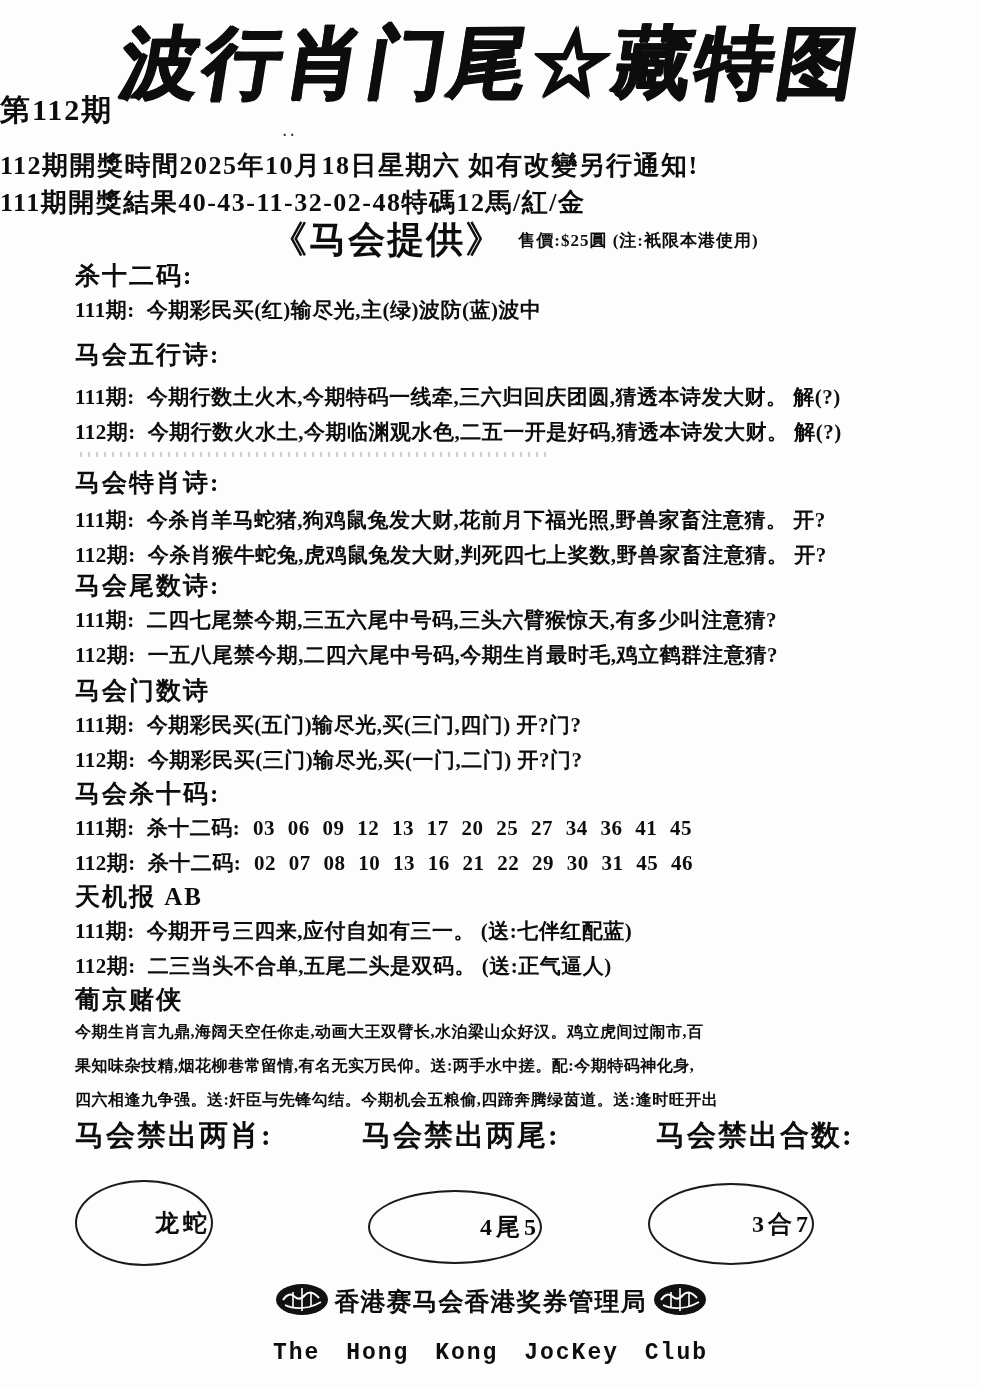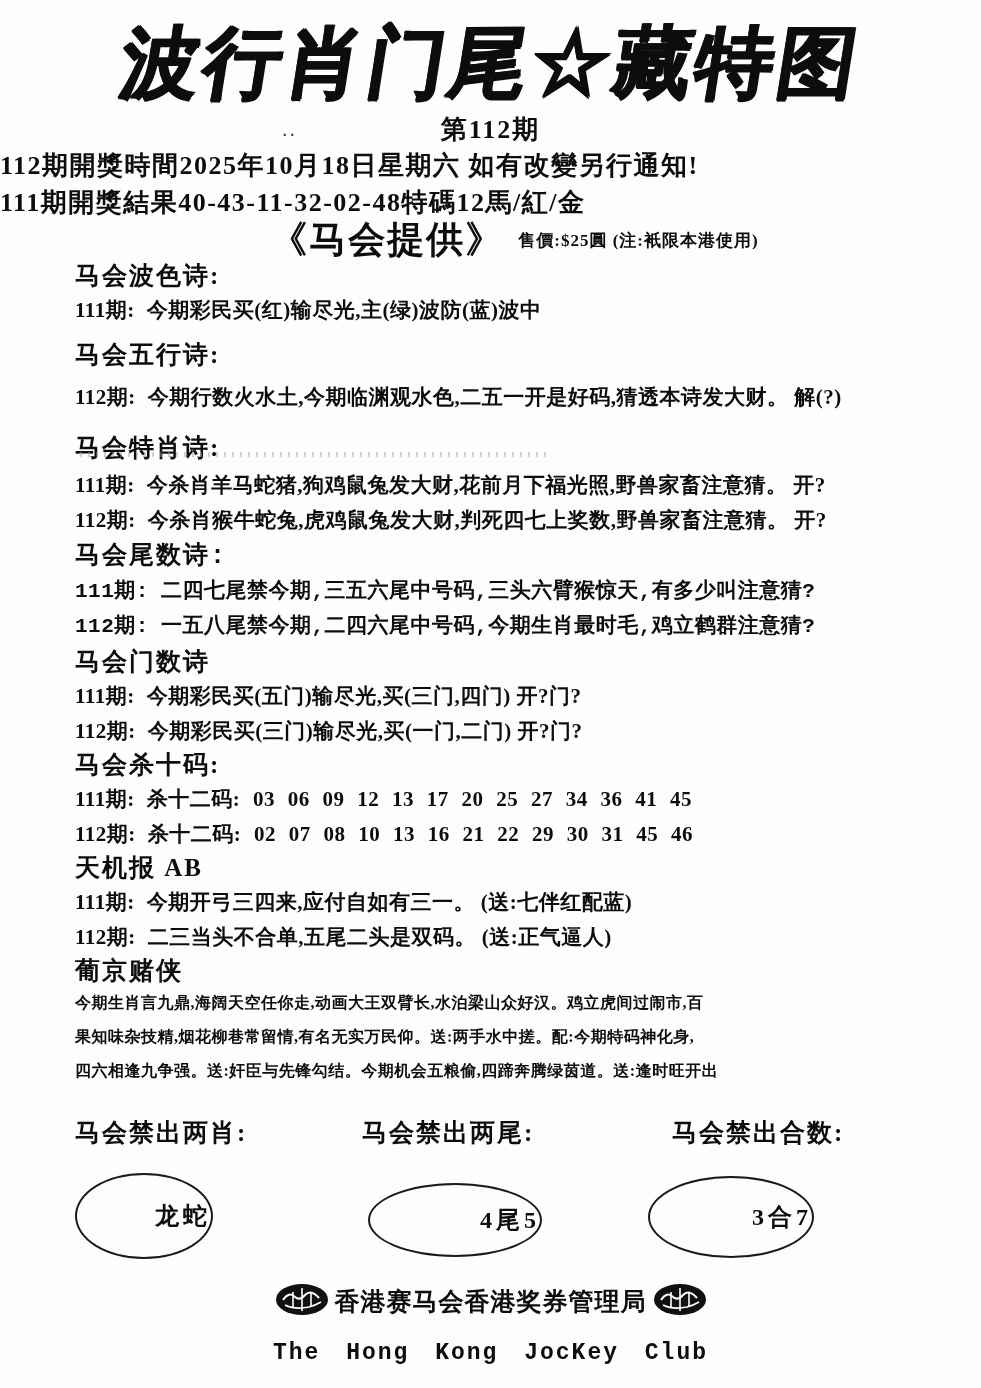--- a/index.html
+++ b/index.html
@@ -9,58 +9,58 @@
     font-weight:700;overflow:hidden;margin:0 auto;
   }
   
   .title{
     position:absolute;top:20px;left:0;width:100%;text-align:center;
     font-size:78px;line-height:1.1;font-weight:900;white-space:nowrap;
     letter-spacing:4px;transform:skewX(-9deg);
     text-shadow:2px 0 0 currentColor,0 1px 0 currentColor,1px 2px 0 currentColor;
   }
   .dots{position:absolute;top:124px;left:283px;font-size:14px;letter-spacing:4px;color:#333;}
-  .issue{position:absolute;top:112px;left:0;width:100%;text-align:center;font-size:26px;letter-spacing:2px;}
+  .issue{position:absolute;top:90px;left:0;width:100%;text-align:left;font-size:30px;letter-spacing:2px;}
   .info{position:absolute;left:0;width:100%;text-align:left;font-size:26px;letter-spacing:1.5px;white-space:nowrap;}
   .info1{top:148px;}
   .info2{top:185px;}
   .provider-row{position:absolute;top:215px;left:0;width:100%;text-align:center;white-space:nowrap;padding-left:24px;}
   .provider-title{font-size:37px;font-weight:900;letter-spacing:2px;vertical-align:middle;}
   .provider-note{font-size:17px;font-weight:700;margin-left:10px;vertical-align:middle;letter-spacing:1px;}
   
   .content{position:absolute;top:262px;left:75px;right:20px;}
   .sec-heading{font-size:25px;line-height:27px;letter-spacing:2px;}
   .sec-line{font-size:21px;line-height:27px;margin-top:8px;letter-spacing:0.5px;white-space:nowrap;}
   .line-label{margin-right:12px;}
   .s0{margin-top:0;}   .s0 .sec-heading{margin-bottom:5px;}
   .s1{margin-top:17px;}.s1 .sec-heading{margin-bottom:16px;}
   .s2{margin-top:23px;}.s2 .sec-heading{margin-bottom:11px;}
-  .s3{margin-top:9px;font-family:Liberation Mono, monospace;} .s3 .sec-heading{margin-bottom:0;}
+  .s3{margin-top:3px;} .s3 .sec-heading{margin-bottom:0;}
   .s4{margin-top:8px;} .s4 .sec-heading{margin-bottom:0;}
   .s5{margin-top:6px;} .s5 .sec-heading{margin-bottom:0;}
   .s5 .sec-line{word-spacing:7px;}
   .s6{margin-top:6px;} .s6 .sec-heading{margin-bottom:0;}
   .s7{margin-top:6px;} .s7 .sec-heading{margin-bottom:2px;}
   .s7 .para-line{font-size:16px;line-height:34px;letter-spacing:0.5px;white-space:nowrap;margin-top:0;}
   .artifact{
     position:absolute;top:452px;left:80px;width:470px;height:5px;opacity:.45;
     background:repeating-linear-gradient(90deg,#999 0 2px,transparent 2px 8px);
   }
   
   .forbidden{position:absolute;top:1116px;left:0;width:100%;height:165px;}
   .fb{position:absolute;top:0;}
-  .fb-label{font-size:25px;letter-spacing:2px;white-space:nowrap;}
+  .fb-label{font-size:29px;letter-spacing:2px;white-space:nowrap;}
   .fb-ellipse{
     border:2.5px solid #1a1a1a;border-radius:50%;
     display:flex;align-items:center;justify-content:flex-end;
     font-size:24px;letter-spacing:4px;box-sizing:border-box;
   }
   .g1{left:75px;}  .g1 .fb-ellipse{width:138px;height:86px;margin-top:24px;}
   .g2{left:362px;} .g2 .fb-ellipse{width:174px;height:74px;margin-top:34px;margin-left:6px;}
-  .g3{left:648px;} .g3 .fb-label{margin-left:24px;} .g3 .fb-ellipse{width:166px;height:82px;margin-top:27px;}
+  .g3{left:648px;} .g3 .fb-label{margin-left:8px;} .g3 .fb-ellipse{width:166px;height:82px;margin-top:27px;}
   
   .footer-org-row{position:absolute;top:1283px;left:0;width:100%;text-align:center;white-space:nowrap;}
   .org-text{font-size:25px;letter-spacing:1px;vertical-align:middle;margin:0 2px;}
   .emblem{display:inline-block;vertical-align:middle;}
   .footer-en{
     position:absolute;top:1340px;left:0;width:100%;text-align:center;
     font-family:Liberation Mono, monospace;
     font-size:23px;font-weight:700;letter-spacing:2px;word-spacing:10px;
   }
 </style>
@@ -75,26 +75,27 @@
   <div class="info info1">112期開獎時間2025年10月18日星期六 如有改變另行通知!</div>
   <div class="info info2">111期開獎結果40-43-11-32-02-48特碼12馬/紅/金</div>
   <div class="provider-row">
     <span class="provider-title">《马会提供》</span>
     <span class="provider-note">售價:$25圓 (注:衹限本港使用)</span>
   </div>
 
   <div class="content">
 
     <div class="section s0">
-      <div class="sec-heading">马会波色诗:</div>
+      <div class="sec-heading">杀十二码:</div>
       <div class="sec-line"><span class="line-label">111期:</span><span>今期彩民买(红)输尽光,主(绿)波防(蓝)波中</span></div>
     </div>
 
     <div class="section s1">
       <div class="sec-heading">马会五行诗:</div>
+      <div class="sec-line"><span class="line-label">111期:</span><span>今期行数土火木,今期特码一线牵,三六归回庆团圆,猜透本诗发大财。 解(?)</span></div>
       <div class="sec-line"><span class="line-label">112期:</span><span>今期行数火水土,今期临渊观水色,二五一开是好码,猜透本诗发大财。 解(?)</span></div>
     </div>
 
     <div class="section s2">
       <div class="sec-heading">马会特肖诗:</div>
       <div class="sec-line"><span class="line-label">111期:</span><span>今杀肖羊马蛇猪,狗鸡鼠兔发大财,花前月下福光照,野兽家畜注意猜。 开?</span></div>
       <div class="sec-line"><span class="line-label">112期:</span><span>今杀肖猴牛蛇兔,虎鸡鼠兔发大财,判死四七上奖数,野兽家畜注意猜。 开?</span></div>
     </div>
 
     <div class="section s3">

